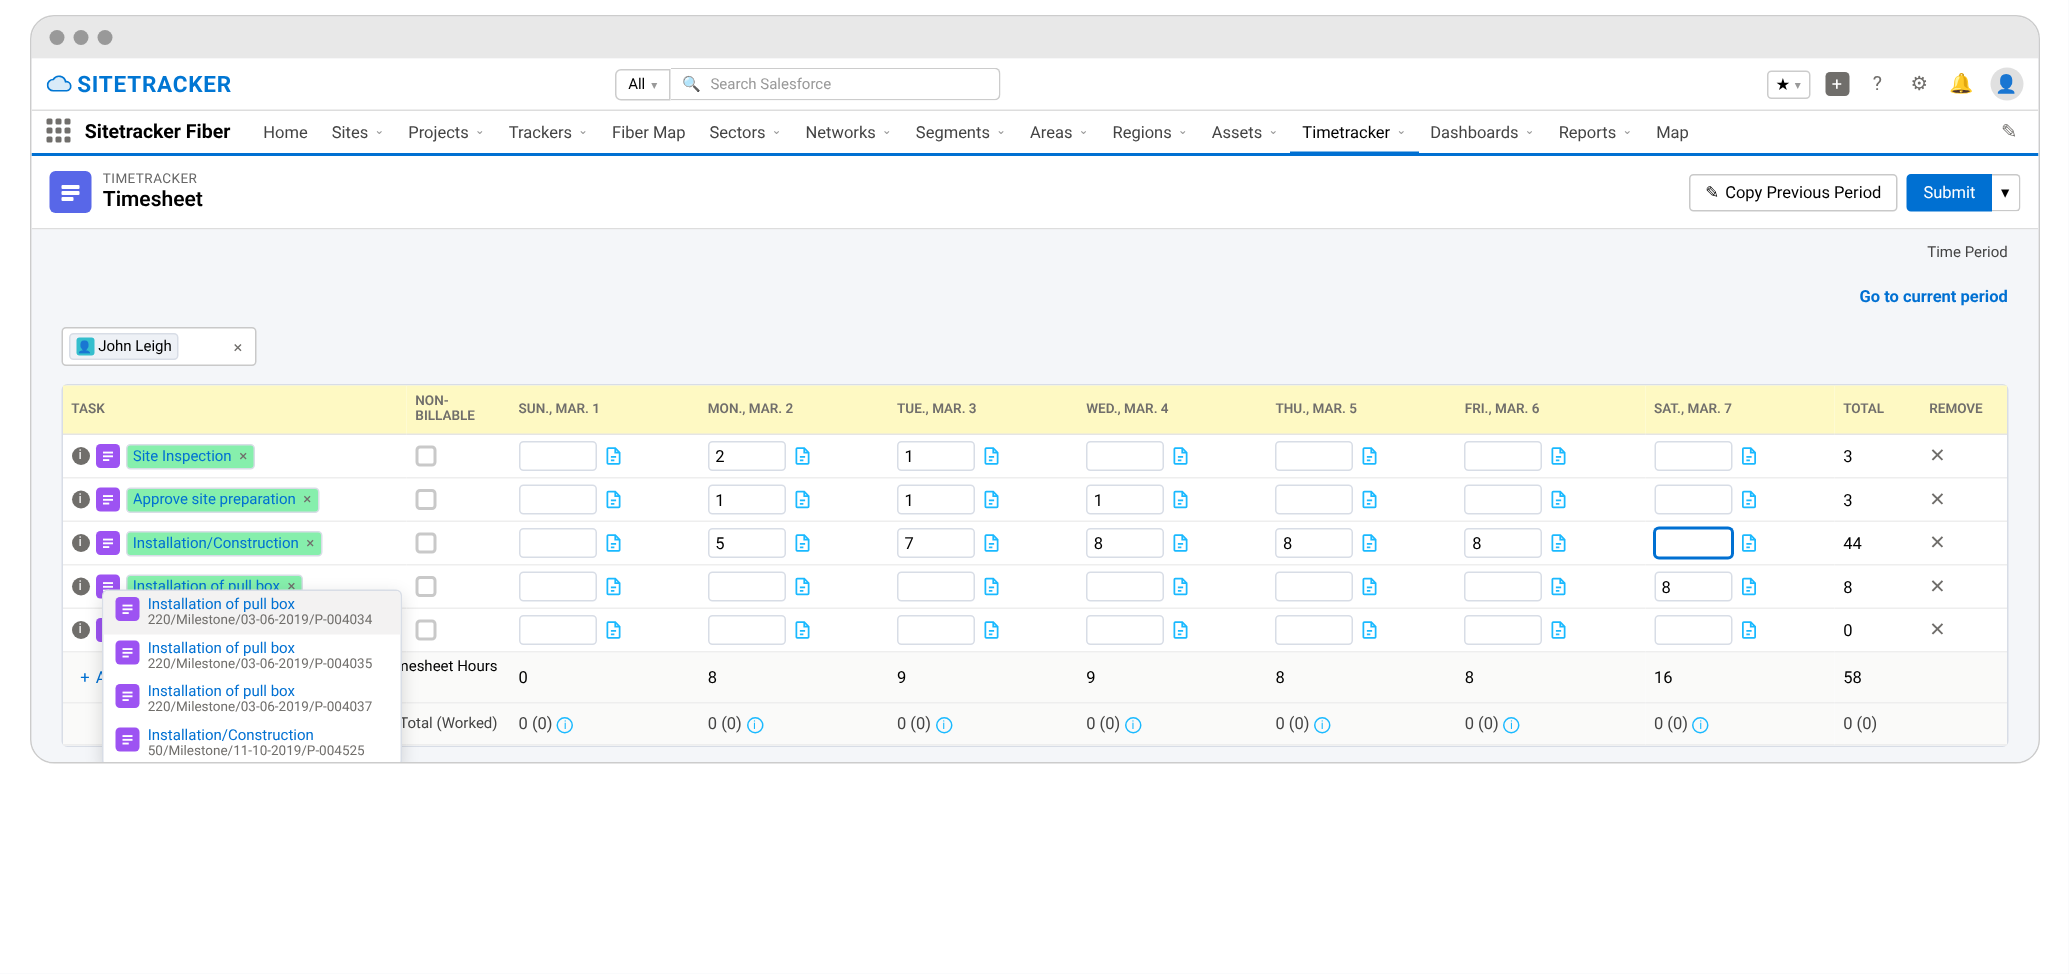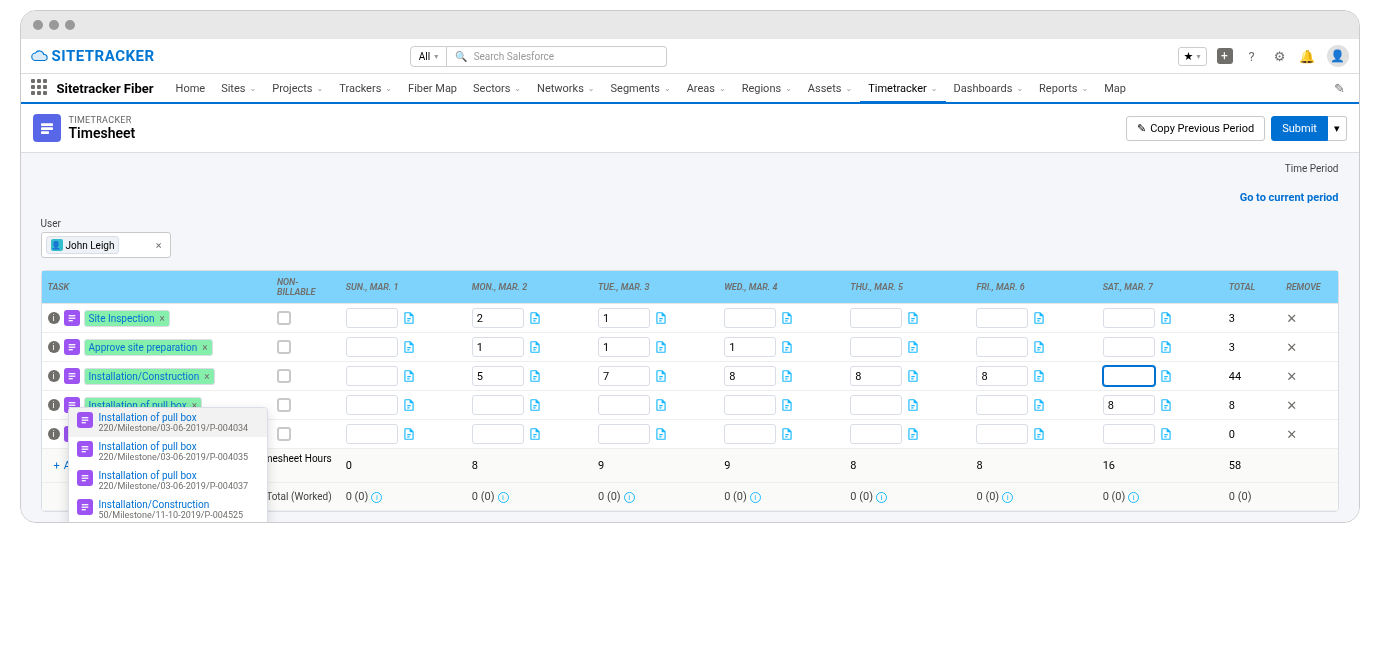--- a/index.html
+++ b/index.html
@@ -14,21 +14,21 @@
 .search-all { border: 1px solid #ccc; border-radius: 4px 0 0 4px; font-size: 10px; padding: 4px 8px; background: #fff; display: flex; align-items: center; gap: 4px; }
 .search-box { border: 1px solid #ccc; border-left: none; border-radius: 0 4px 4px 0; padding: 4px 8px; font-size: 10px; width: 220px; display: flex; align-items: center; gap: 6px; color: #666; }
 .top-actions { display: flex; gap: 10px; align-items: center; margin-left: auto; }
 .iconbtn { width: 18px; height: 18px; color: #706e6b; display: flex; align-items: center; justify-content: center; font-size: 13px; cursor: pointer; }
 .star-btn { border: 1px solid #ccc; border-radius: 3px; padding: 2px 5px; font-size: 11px; display: flex; gap: 3px; align-items: center; }
 .avatar { width: 22px; height: 22px; border-radius: 50%; background: #e0e0e0; display:flex; align-items:center; justify-content:center; font-size:12px;}
 .navbar { background: #fff; border-bottom: 2px solid #0070d2; display: flex; align-items: center; padding: 0 10px; height: 30px; }
 .app-icon { width: 18px; height: 18px; display: grid; grid-template-columns: repeat(3,4px); grid-template-rows: repeat(3,4px); gap: 2px; margin-right: 8px; }
 .app-icon span { background: #706e6b; border-radius: 1px; }
 .app-name { font-weight: 700; font-size: 13px; margin-right: 14px; }
-.nav-item { font-size: 11px; color: #444; padding: 6px 8px; display: flex; align-items: center; gap: 4px; cursor: pointer; position: relative; }
+.nav-item { font-size: 11px; color: #444; padding: 6px 8px; display: flex; gap: 4px; cursor: pointer; position: relative; }
 .nav-item.active { color: #000; }
 .nav-item.active::after { content:''; position:absolute; bottom:-2px; left:0; right:0; height:2px; background:#0070d2; }
 .chev { font-size: 8px; color: #999; }
 .nav-edit { margin-left: auto; }
 .page-head { background: #fff; display: flex; align-items: center; padding: 10px 12px; border-bottom: 1px solid #ddd; }
 .ph-icon { width: 28px; height: 28px; background: #5867e8; border-radius: 4px; display: flex; align-items: center; justify-content: center; margin-right: 8px; }
 .ph-icon svg { width: 16px; height: 16px; fill: #fff; }
 .ph-text .sub { font-size: 9px; color: #666; text-transform: uppercase; letter-spacing: 0.3px; }
 .ph-text .title { font-size: 14px; font-weight: 600; }
 .ph-actions { margin-left: auto; display: flex; gap: 6px; align-items: center; }
@@ -40,21 +40,21 @@
 .field-row { display: flex; align-items: flex-end; gap: 14px; margin-bottom: 10px; flex-direction: column; }
 .select-box { border: 1px solid #c9c9c9; background: #fff; border-radius: 3px; padding: 4px 22px 4px 8px; font-size: 11px; width: 120px; position: relative; }
 .select-box::after { content: '▾'; position: absolute; right: 6px; top: 4px; color: #666; font-size: 10px; }
 .link { color: #0070d2; font-size: 11px; cursor: pointer; padding-bottom: 4px; font-weight: bold; }
 .pill-input { border: 1px solid #c9c9c9; background: #fff; border-radius: 3px; padding: 3px 4px; width: 130px; display: flex; align-items: center; }
 .user-pill { background: #eef1f6; border: 1px solid #d8dde6; border-radius: 3px; font-size: 10px; padding: 2px 4px; display: flex; align-items: center; gap: 3px; }
 .user-pill .uicon { width: 12px; height: 12px; background: #34becd; border-radius: 2px; display:flex;align-items:center;justify-content:center;color:#fff;font-size:8px;}
 .pill-x { margin-left: auto; color: #706e6b; font-size: 11px; padding: 0 4px; cursor: pointer; }
 .grid { border: 1px solid #d8dde6; border-radius: 4px; background: #fff; overflow: visible; margin-top: 4px; position: relative; }
 table { width: 100%; border-collapse: collapse; font-size: 11px; table-layout: fixed; }
-th { font-size: 9px; color: #706e6b; text-transform: uppercase; font-weight: 600; text-align: left; padding: 6px 6px; border-bottom: 1px solid #e5e5e5; background: #7dd3fc; font-style: italic; }
+th { font-size: 9px; color: #706e6b; text-transform: uppercase; font-weight: 600; text-align: left; padding: 6px 6px; border-bottom: 1px solid #e5e5e5; background: #fef9c3; }
 td { padding: 4px 6px; border-bottom: 1px solid #eee; vertical-align: middle; height: 28px; }
 .col-task { width: 200px; }
 .col-nb { width: 60px; }
 .col-day { width: 110px; }
 .col-total { width: 50px; }
 .col-remove { width: 50px; }
 .task-cell { display: flex; align-items: center; gap: 4px; }
 .row-ctrl { width: 12px; height: 12px; border-radius: 50%; background: #706e6b; color: #fff; font-size: 9px; display: flex; align-items: center; justify-content: center; cursor: pointer; }
 .ticon { width: 16px; height: 16px; background: #9d53f2; border-radius: 3px; display:flex;align-items:center;justify-content:center;}
 .ticon svg { width:10px; height:10px; fill:#fff;}
@@ -220,21 +220,20 @@
   </div>
 
   <div class="content">
     <div class="field-row">
       <div>
         <div class="field-label">Time Period</div>
       </div>
       <a class="link">Go to current period</a>
     </div>
     <div style="margin-bottom:12px;">
-      <div class="field-label">User</div>
       <div class="pill-input">
         <div class="user-pill">
           <div class="uicon">👤</div>
           <span>John Leigh</span>
         </div>
         <span class="pill-x">×</span>
       </div>
     </div>
 
     <div class="grid">

